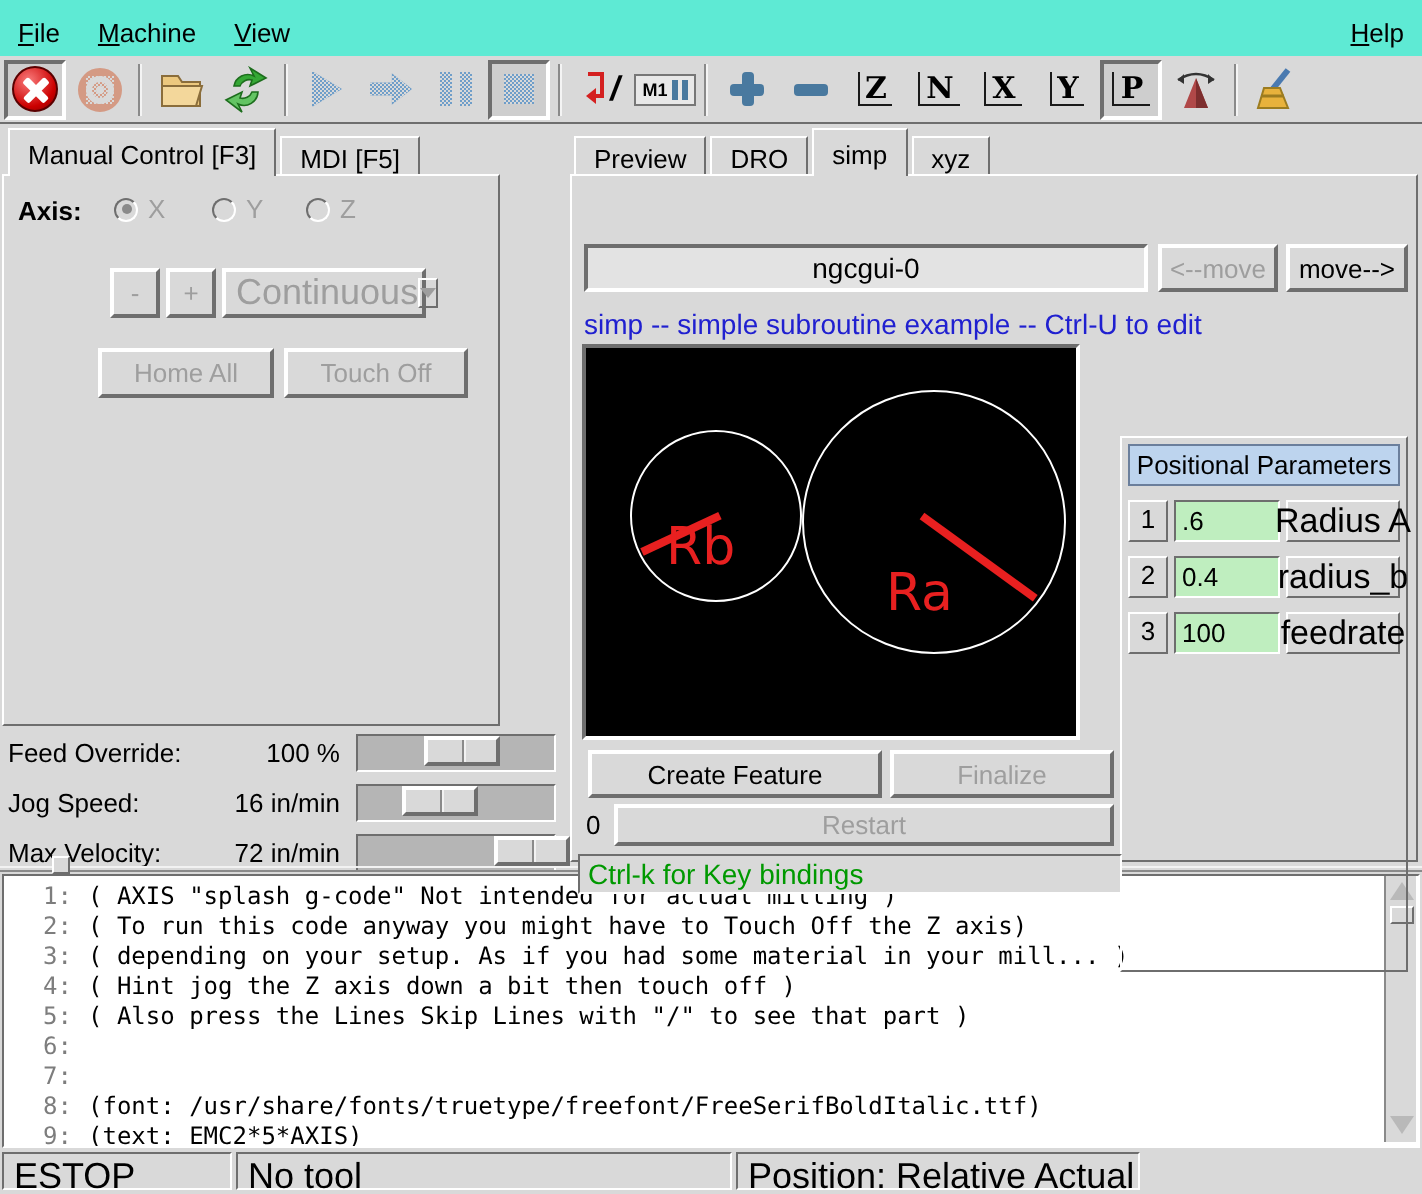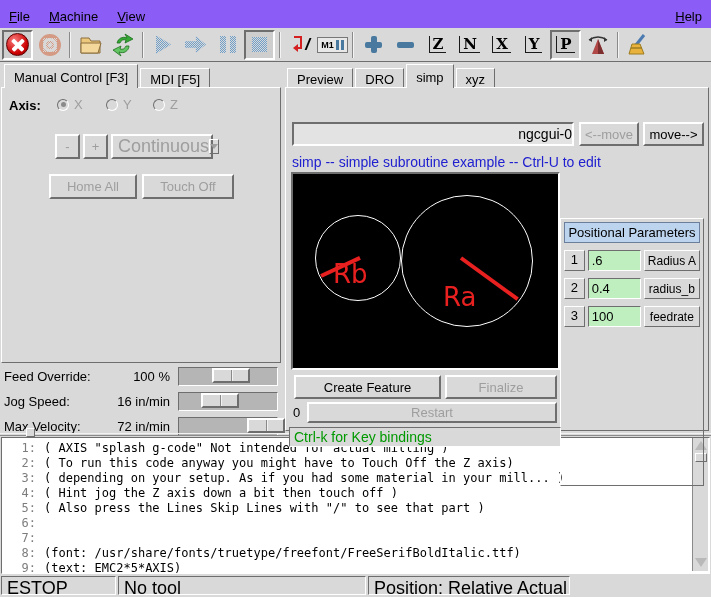--- a/index.html
+++ b/index.html
@@ -12,21 +12,21 @@
   }
   .raised  { border:2px solid; border-color:#ffffff #6e6e6e #6e6e6e #ffffff; }
   .raised1 { border:1px solid; border-color:#ffffff #6e6e6e #6e6e6e #ffffff; }
   .sunken  { border:2px solid; border-color:#6e6e6e #ffffff #ffffff #6e6e6e; }
   .sunken1 { border:1px solid; border-color:#6e6e6e #ffffff #ffffff #6e6e6e; }
   .disabled { color:#9e9e9e !important; }
 
   
   #menubar { position:absolute; left:0; top:0; width:711px; height:27px;
     display:flex; align-items:center; padding:16px 9px; gap:19px;
-    border-bottom:1px solid #8c8c8c; background:#8b5cf6; }
+    border-bottom:1px solid #8c8c8c; background:#5eead4; }
   .menu-item { cursor:default; }
   #menu-help { margin-left:auto; }
 
   
   #toolbar { position:absolute; left:0; top:28px; width:711px; height:34px;
     display:flex; align-items:center; padding:0 2px; gap:1px;
     border-bottom:1px solid #6e6e6e; background:#d9d9d9; }
   .tbtn { width:31px; height:30px; display:flex; align-items:center; justify-content:center;
     position:relative; border:2px solid transparent; flex:0 0 auto; }
   .tbtn.active { border-color:#6e6e6e #ffffff #ffffff #6e6e6e; background:#cecece; }
@@ -74,21 +74,21 @@
   #right-panel { position:absolute; left:283px; top:62px; width:428px; height:371px; }
 
   .tabs { position:absolute; top:2px; left:4px; display:flex; align-items:flex-end; height:24px; }
   .tab { padding:3px 9px 3px 9px; margin-right:2px; background:#d9d9d9;
     border:1px solid; border-color:#ffffff #6e6e6e #d9d9d9 #ffffff; border-bottom:none;
     position:relative; z-index:1; color:#000; height:20px; white-space:nowrap; }
   .tab.selected { height:24px; z-index:3; padding-top:5px; }
 
   .nbframe { position:absolute; background:#d9d9d9; z-index:2;
     border:1px solid; border-color:#ffffff #6e6e6e #6e6e6e #ffffff; }
-  #left-frame  { left:1px; top:25px; width:280px; height:276px; }
+  #left-frame  { left:1px; top:25px; width:249px; height:276px; }
   #right-frame { left:2px; top:25px; width:424px; height:344px; }
 
   
   .radio { display:inline-flex; align-items:center; gap:5px; }
   .radio .dot { width:12px; height:12px; border-radius:50%; background:#d9d9d9;
     border:1px solid; border-color:#6e6e6e #ffffff #ffffff #6e6e6e; position:relative; }
   .radio .dot.on::after { content:""; position:absolute; left:2.5px; top:2.5px;
     width:5px; height:5px; border-radius:50%; background:#8a8a8a; }
   .btn { background:#d9d9d9; display:inline-flex; align-items:center; justify-content:center;
     font-size:13px; }
@@ -96,42 +96,42 @@
   .slider-label { position:absolute; left:4px; top:3px; }
   .slider-value { position:absolute; left:0; top:3px; width:170px; text-align:right; }
   .trough { position:absolute; left:178px; top:1px; width:100px; height:19px;
     background:#b5b5b5; }
   .thumb { position:absolute; top:0; width:38px; height:15px; background:#d9d9d9; }
   .thumb::after { content:""; position:absolute; left:50%; top:0; bottom:0;
     border-left:1px solid #8a8a8a; border-right:1px solid #f2f2f2; }
 
   
   #ngc-entry { position:absolute; left:6px; top:34px; width:282px; height:24px;
-    background:#e3e3e3; text-align:right; font-size:14px;
+    background:#e3e3e3; text-align:center; font-size:14px;
     font-family:"Liberation Sans",sans-serif; }
   #move-left  { position:absolute; left:293px; top:34px; width:60px; height:24px; }
   #move-right { position:absolute; left:357px; top:34px; width:61px; height:24px; }
   #subtitle { position:absolute; left:6px; top:66px; font-size:14px; color:#2020d0; }
 
-  #canvas-frame { position:absolute; left:5px; top:84px; width:269px; height:198px; }
+  #canvas-frame { position:absolute; left:5px; top:84px; width:249px; height:198px; }
   #sim-canvas { position:relative; width:100%; height:100%; background:#000; overflow:hidden; }
   .circle { position:absolute; border:1px solid #fff; border-radius:50%; }
   .radline { position:absolute; height:4px; background:#e82020; transform-origin:0 50%; }
   .radlabel { position:absolute; color:#e82020; font-size:26px;
     font-family:"DejaVu Sans",sans-serif; }
 
   #params-frame { position:absolute; left:274px; top:86px; width:144px; height:268px;
     padding:3px;margin-top:44px; }
   #params-header { background:#bdd4ee; border:1px solid #6b7f9c; text-align:center;
     font-size:13px; padding:2px 1px; }
   .prow { display:flex; gap:3px; margin-top:7px; align-items:center; }
   .pnum { width:21px; height:21px; text-align:center; line-height:17px; background:#d9d9d9; }
   .pentry { width:53px; height:21px; background:#bfeebf; font-size:13px; padding:1px 3px;
     font-family:"Liberation Sans",sans-serif; }
-  .pname { width:57px; height:21px; background:#d9d9d9; font-size:12px;
+  .pname { width:57px; height:21px; background:#d9d9d9; font-size:17px;
     display:flex; align-items:center; justify-content:center; white-space:nowrap; }
 
   #create-btn   { position:absolute; left:8px;  top:287px; width:147px; height:24px; }
   #finalize-btn { position:absolute; left:159px; top:287px; width:112px; height:24px; }
   #restart-count{ position:absolute; left:7px; top:317px; }
   #restart-btn  { position:absolute; left:21px; top:314px; width:250px; height:21px; }
   #keybind-label{ position:absolute; left:3px; top:339px; width:272px; height:20px;
     color:#009900; padding:1px 4px; font-size:14px; background:#d9d9d9; }
 
   

